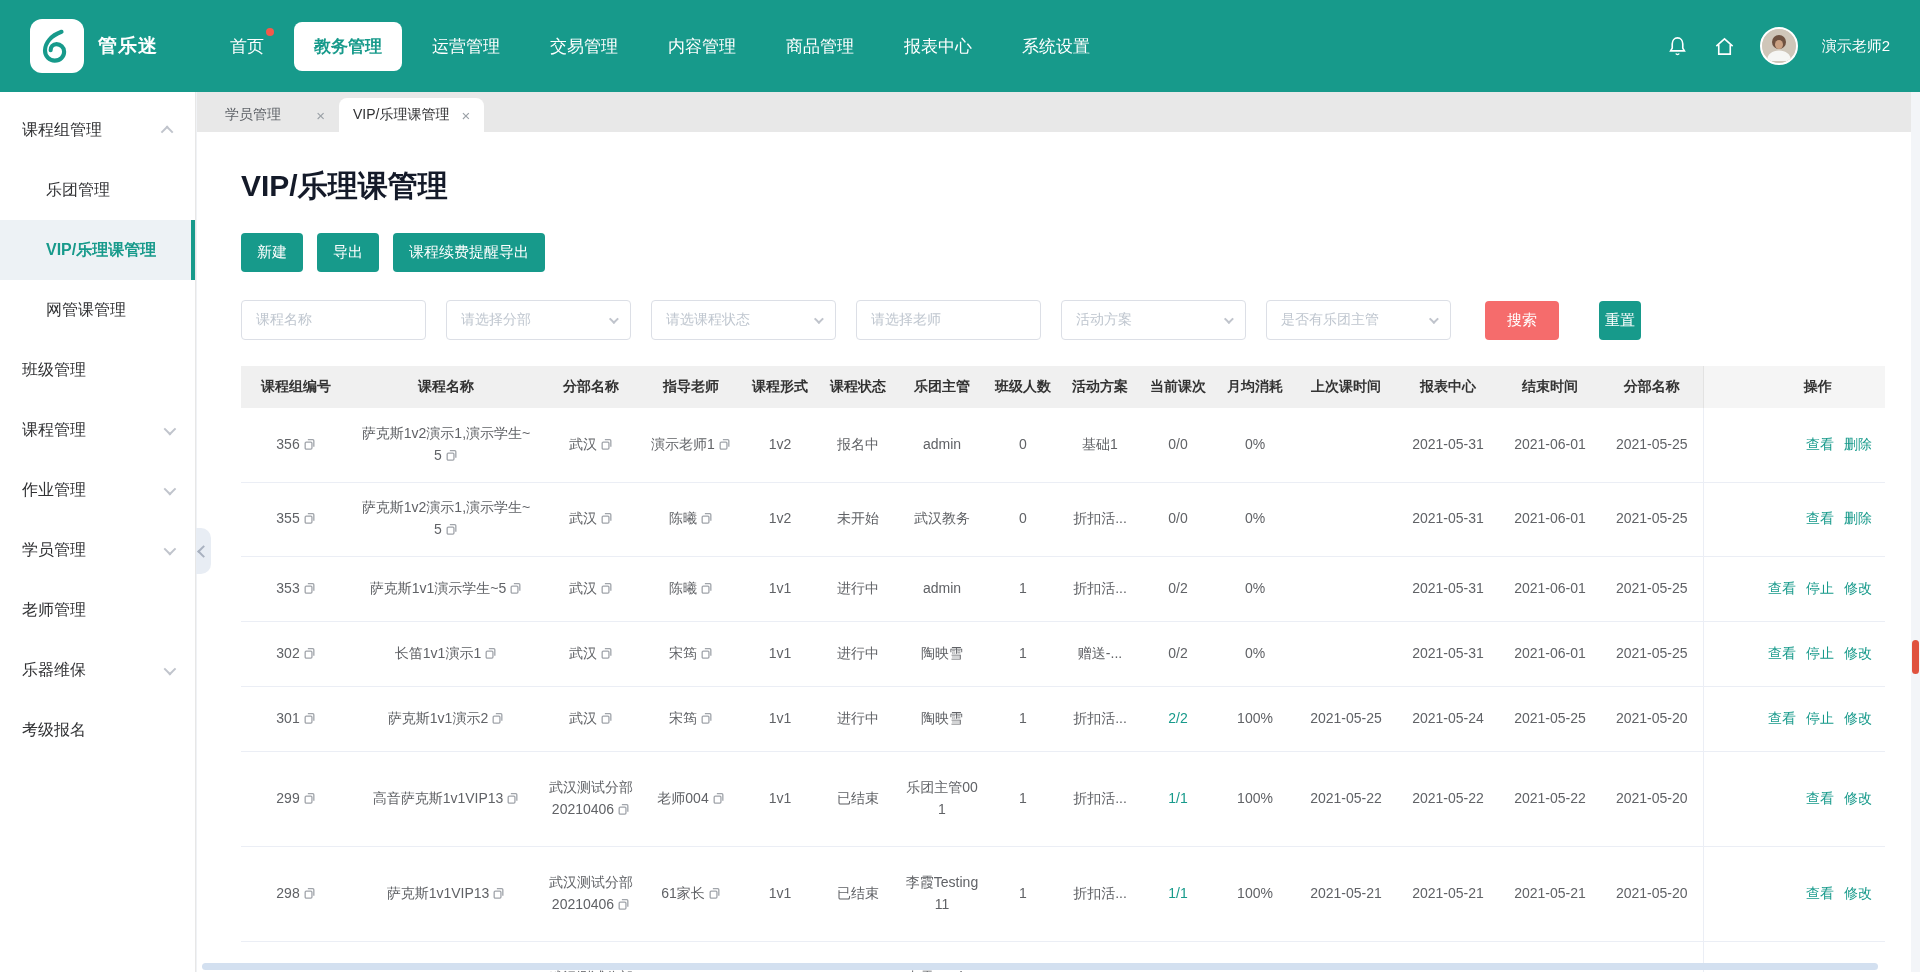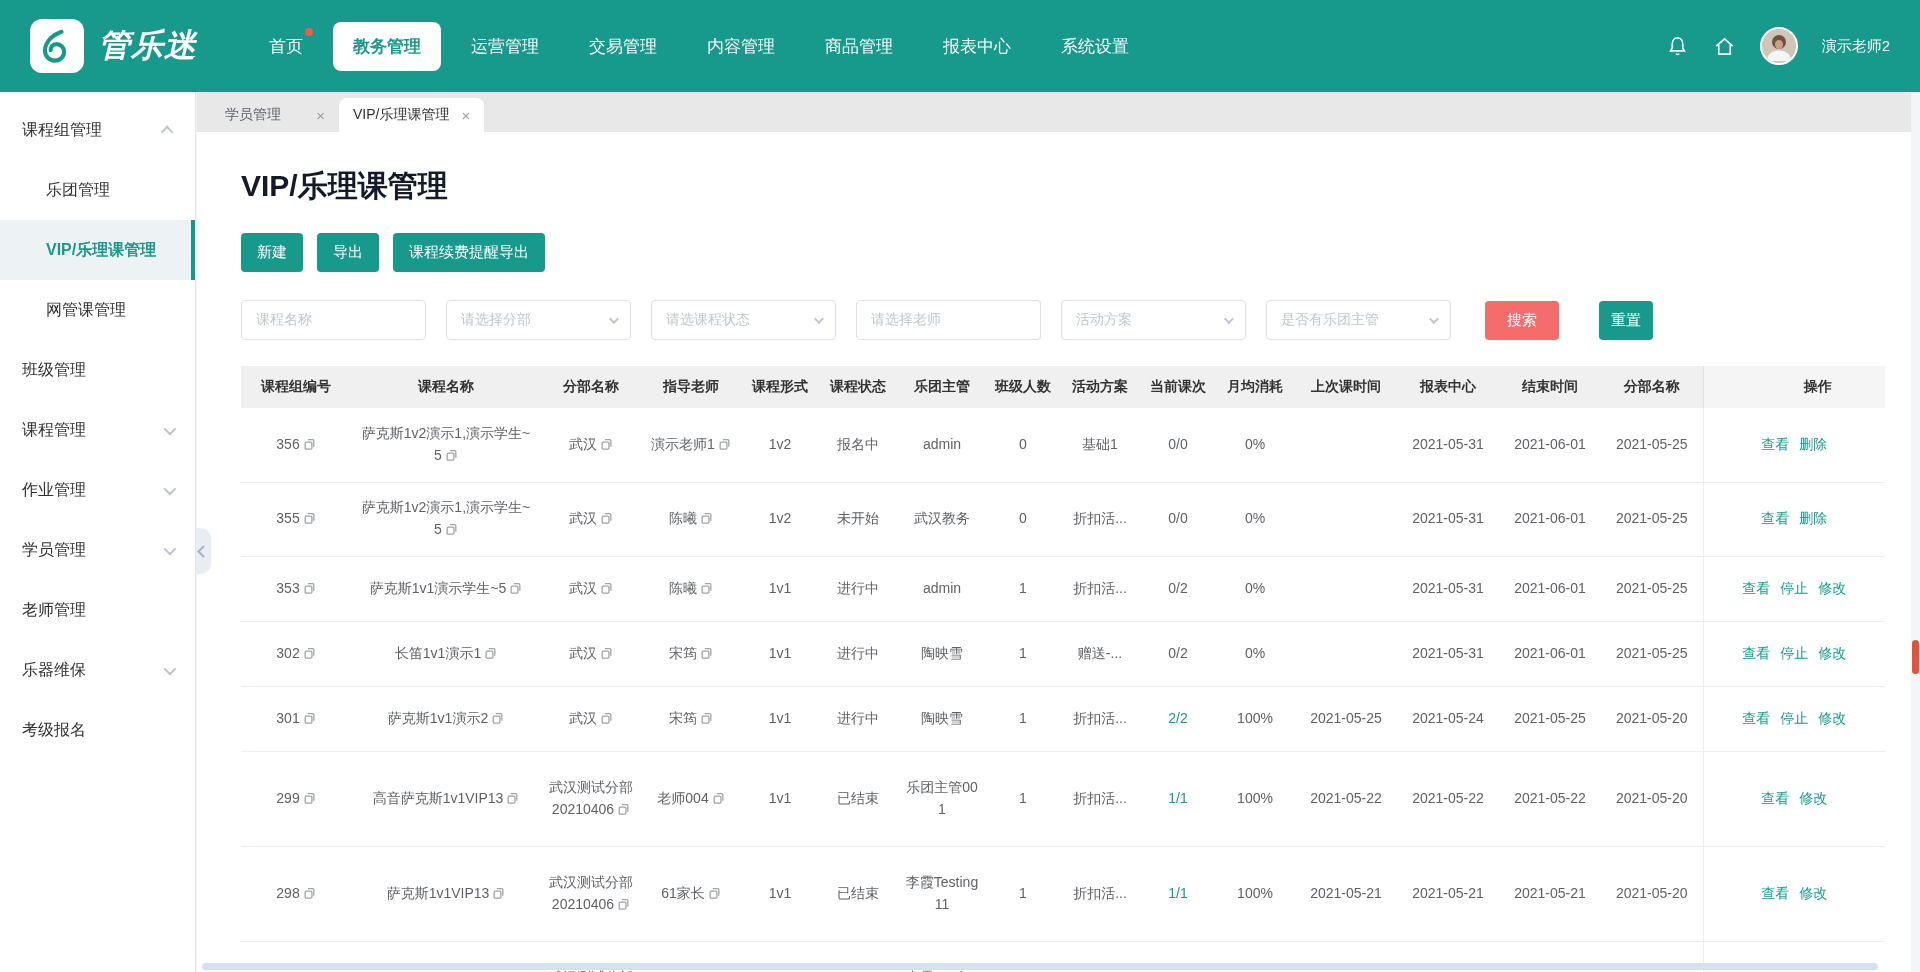--- a/index.html
+++ b/index.html
@@ -2,21 +2,21 @@
 <html><head>
 <meta charset="utf-8">
 <style>
   *{margin:0;padding:0;box-sizing:border-box;}
   html,body{width:1920px;height:972px;overflow:hidden;background:#f0f2f5;font-family:"Liberation Sans","DejaVu Sans",sans-serif;}
 
   
   .navbar{position:absolute;top:0;left:0;width:1920px;height:92px;background:#179a8b;display:flex;align-items:center;padding:0 30px;z-index:5;}
   .logo-wrap{display:flex;align-items:center;gap:14px;cursor:pointer;}
   .logo-box{width:54px;height:54px;background:#fff;border-radius:12px;display:flex;align-items:center;justify-content:center;}
-  .logo-text{color:#fff;font-size:32px;font-weight:bold;letter-spacing:1px;font-style:italic;}
+  .logo-text{color:#fff;font-size:19px;font-weight:bold;letter-spacing:1px;}
   .nav-menu{display:flex;align-items:center;margin-left:52px;gap:10px;}
   .nav-item{position:relative;color:#fff;font-size:17px;padding:13px 20px;border-radius:8px;cursor:pointer;white-space:nowrap;}
   .nav-item.active{background:#fff;color:#179a8b;font-weight:bold;}
   .nav-dot{position:absolute;top:6px;right:10px;width:8px;height:8px;border-radius:50%;background:#f5594b;}
   .nav-right{margin-left:auto;display:flex;align-items:center;gap:24px;}
   .icon-btn{cursor:pointer;display:flex;align-items:center;}
   .avatar{width:38px;height:38px;border-radius:50%;border:2px solid #fff;overflow:hidden;background:#d8cfc4;cursor:pointer;flex:none;}
   .user-name{color:#fff;font-size:15px;cursor:pointer;}
 
   
@@ -41,28 +41,28 @@
   .toolbar{display:flex;gap:14px;margin-bottom:28px;}
   .btn{border:none;border-radius:4px;color:#fff;font-size:15px;padding:10px 16px;cursor:pointer;font-family:inherit;white-space:nowrap;}
   .btn.teal{background:#179a8b;}
   .btn.red{background:#f56c6c;}
   .filters{display:flex;align-items:center;margin-bottom:26px;}
   .field{width:185px;height:40px;border:1px solid #dcdfe6;border-radius:4px;background:#fff;display:flex;align-items:center;justify-content:space-between;padding:0 14px;margin-right:20px;cursor:text;flex:none;}
   .field.select{cursor:pointer;}
   .field .ph{color:#bfc6cf;font-size:14px;white-space:nowrap;overflow:hidden;}
   .field .chev{width:7px;height:7px;margin-left:6px;}
   .btn-search{margin-left:14px;padding:10px 22px;}
-  .btn-reset{margin-left:40px;padding:10px 12px;}
+  .btn-reset{margin-left:40px;padding:10px 6px;}
 
   
   table{width:100%;border-collapse:collapse;table-layout:fixed;}
   th{background:#f0f0f0;color:#333;font-size:14px;font-weight:bold;height:42px;text-align:center;}
   th.op{background:#f5f5f5;border-left:1px solid #e2e2e2;}
   td{font-size:14px;color:#606266;text-align:center;border-bottom:1px solid #ebeef5;padding:8px 8px;line-height:1.55;word-break:break-all;}
-  td.op{border-left:1px solid #ebeef5;word-break:keep-all;}
+  td.op{border-left:1px solid #ebeef5;word-break:keep-all;text-align:right;}
   .copy-ic{margin-left:3px;vertical-align:-2px;cursor:pointer;}
   .act{color:#179a8b;cursor:pointer;margin:0 5px;white-space:nowrap;}
   .teal-text{color:#179a8b;cursor:pointer;}
 
   
   .v-track{position:absolute;right:0;top:92px;width:9px;height:880px;background:#f3f5f8;z-index:6;}
   .v-thumb{position:absolute;right:1px;top:640px;width:7px;height:34px;border-radius:4px;background:#e0523e;z-index:7;}
   .h-thumb{position:absolute;left:202px;bottom:2px;width:1676px;height:7px;border-radius:4px;background:#d3e0f0;z-index:7;}
 </style>
 </head>

